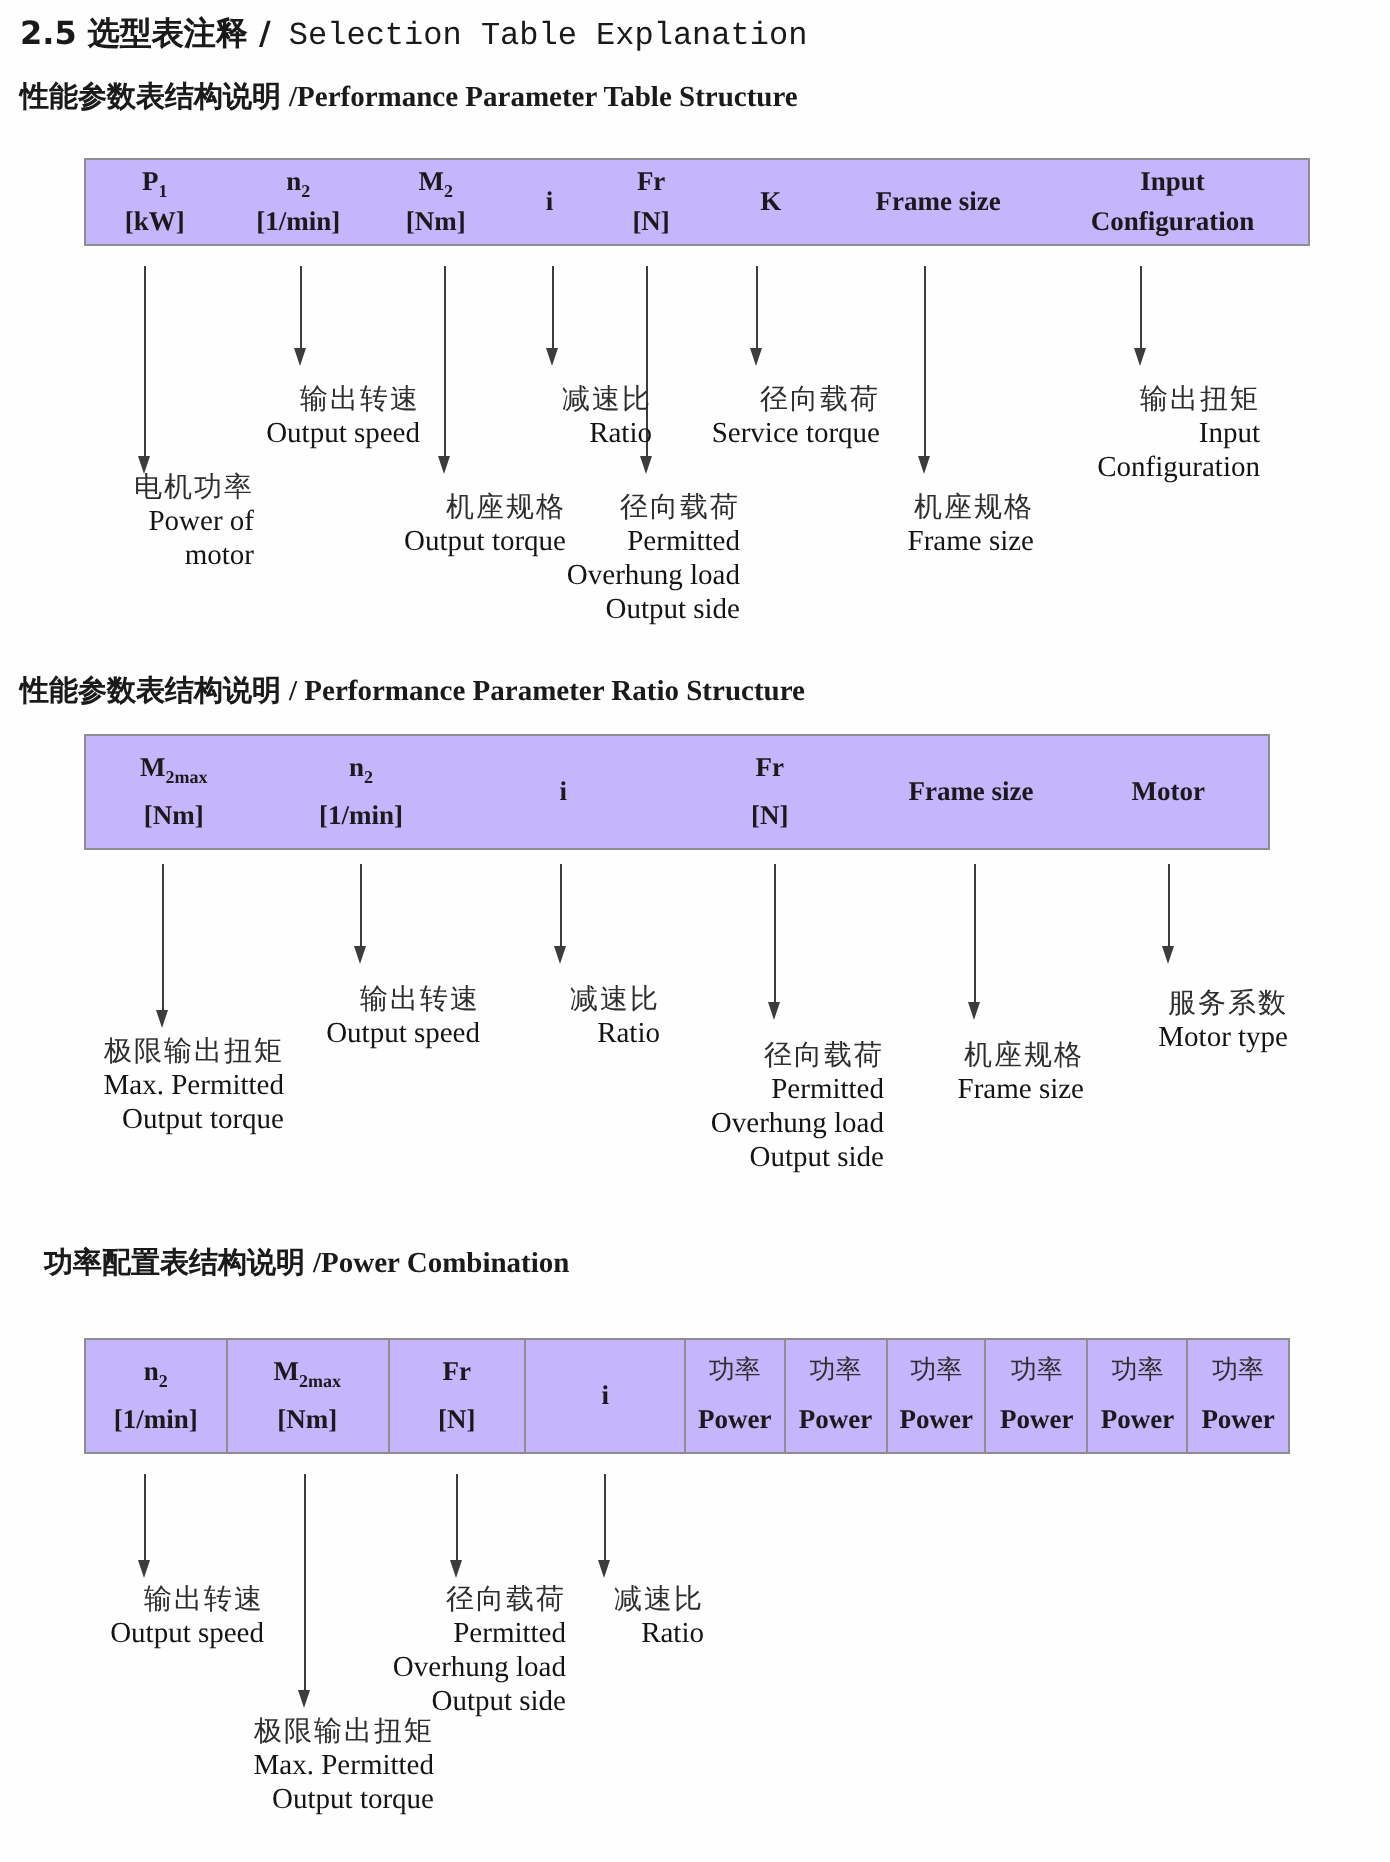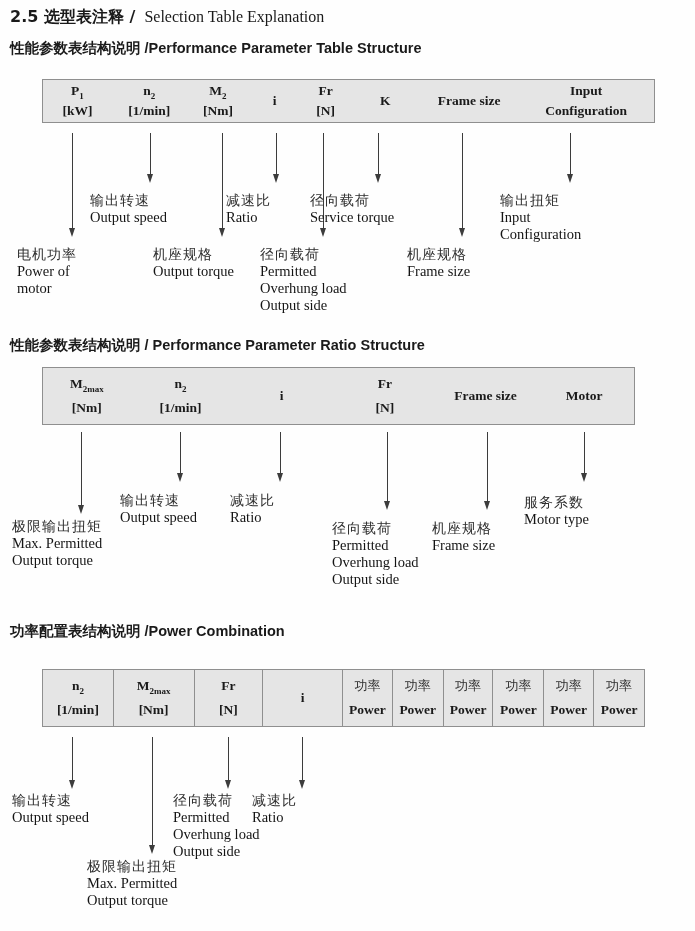--- a/index.html
+++ b/index.html
@@ -1,36 +1,36 @@
 <!DOCTYPE html>
 <html><head>
 <meta charset="utf-8">
 <style>
   html,body{margin:0;padding:0}
   body{width:695px;height:931px;background:#fefefe;position:relative;
        font-family:"DejaVu Sans","Liberation Sans",sans-serif;color:#1a1a1a;overflow:hidden}
   .title{position:absolute;font-size:16px;white-space:nowrap}
   .title .t-cn{font-weight:bold}
-  .title .t-en{font-family:Liberation Serif, serif;font-weight:normal;margin-left:4px}
+  .title .t-en{font-family:Liberation Mono, monospace;font-weight:normal;margin-left:4px}
   .heading{position:absolute;font-size:14.5px;font-weight:bold;white-space:nowrap}
-  .heading .en{font-family:Liberation Sans, sans-serif;margin-left:4px}
-  .tbl{position:absolute;display:flex;background:#e5e5e5;border:1px solid #8f8f8f;box-sizing:border-box}
+  .heading .en{font-family:Liberation Serif, serif;margin-left:4px}
+  .tbl{position:absolute;display:flex;background:#c4b5fd;border:1px solid #8f8f8f;box-sizing:border-box}
   .cell{display:flex;flex-direction:column;justify-content:space-evenly;align-items:center;
         box-sizing:border-box;height:100%}
   .cell .l{font-family:"Liberation Serif",serif;font-weight:bold;font-size:13.5px;
            line-height:16px;white-space:nowrap}
   .cell .cnl{font-size:13px;line-height:16px;font-weight:400;color:#2e2e2e;white-space:nowrap}
   sub{font-size:9px;line-height:0}
   .bl{border-left:1px solid #8f8f8f}
   .arrow{position:absolute;width:9px}
   .arrow::before{content:"";position:absolute;left:4px;top:0;bottom:8px;width:1px;background:#3c3c3c}
   .arrow::after{content:"";position:absolute;left:1px;bottom:0;width:0;height:0;
                 border-left:3.5px solid transparent;border-right:3.5px solid transparent;
                 border-top:9px solid #3c3c3c}
-  .callout{position:absolute;text-align:left}
+  .callout{position:absolute;text-align:right}
   .callout .cn{display:block;font-size:14px;line-height:17px;color:#2e2e2e;letter-spacing:1px;white-space:nowrap}
   .callout .en{display:block;font-family:"Liberation Serif",serif;font-size:14.5px;
                line-height:17px;color:#141414;white-space:nowrap}
 </style>
 </head>
 <body>
 
 <div class="title" style="left:10px;top:7px">
   <span class="t-cn">2.5 选型表注释 /</span>
   <span class="t-en">Selection Table Explanation</span>
@@ -74,21 +74,21 @@
 
 <div class="arrow" style="left:67.5px;top:133px;height:104px"></div>
 <div class="arrow" style="left:145.5px;top:133px;height:50px"></div>
 <div class="arrow" style="left:217.5px;top:133px;height:104px"></div>
 <div class="arrow" style="left:271.5px;top:133px;height:50px"></div>
 <div class="arrow" style="left:318.5px;top:133px;height:104px"></div>
 <div class="arrow" style="left:373.5px;top:133px;height:50px"></div>
 <div class="arrow" style="left:457.5px;top:133px;height:104px"></div>
 <div class="arrow" style="left:565.5px;top:133px;height:50px"></div>
 
-<div class="callout" style="left:17px;top:246px;width:110px">
+<div class="callout" style="left:17px;top:236px;width:110px">
   <span class="cn">电机功率</span>
   <span class="en">Power of</span>
   <span class="en">motor</span>
 </div>
 <div class="callout" style="left:90px;top:192px;width:120px">
   <span class="cn">输出转速</span>
   <span class="en">Output speed</span>
 </div>
 <div class="callout" style="left:153px;top:246px;width:130px">
   <span class="cn">机座规格</span>
@@ -174,21 +174,21 @@
 </div>
 <div class="callout" style="left:432px;top:520px;width:110px">
   <span class="cn">机座规格</span>
   <span class="en">Frame size</span>
 </div>
 <div class="callout" style="left:524px;top:494px;width:120px">
   <span class="cn">服务系数</span>
   <span class="en">Motor type</span>
 </div>
 
-<div class="heading" style="left:10px;top:622px">
+<div class="heading" style="left:22px;top:622px">
   <span>功率配置表结构说明</span><span class="en">/Power Combination</span>
 </div>
 
 <div class="tbl" style="left:42px;top:669px;width:603px;height:58px">
   <div class="cell" style="width:70px">
     <span class="l"><span>n</span><sub>2</sub></span>
     <span class="l">[1/min]</span>
   </div>
   <div class="cell bl" style="width:81px">
     <span class="l"><span>M</span><sub>2max</sub></span>

